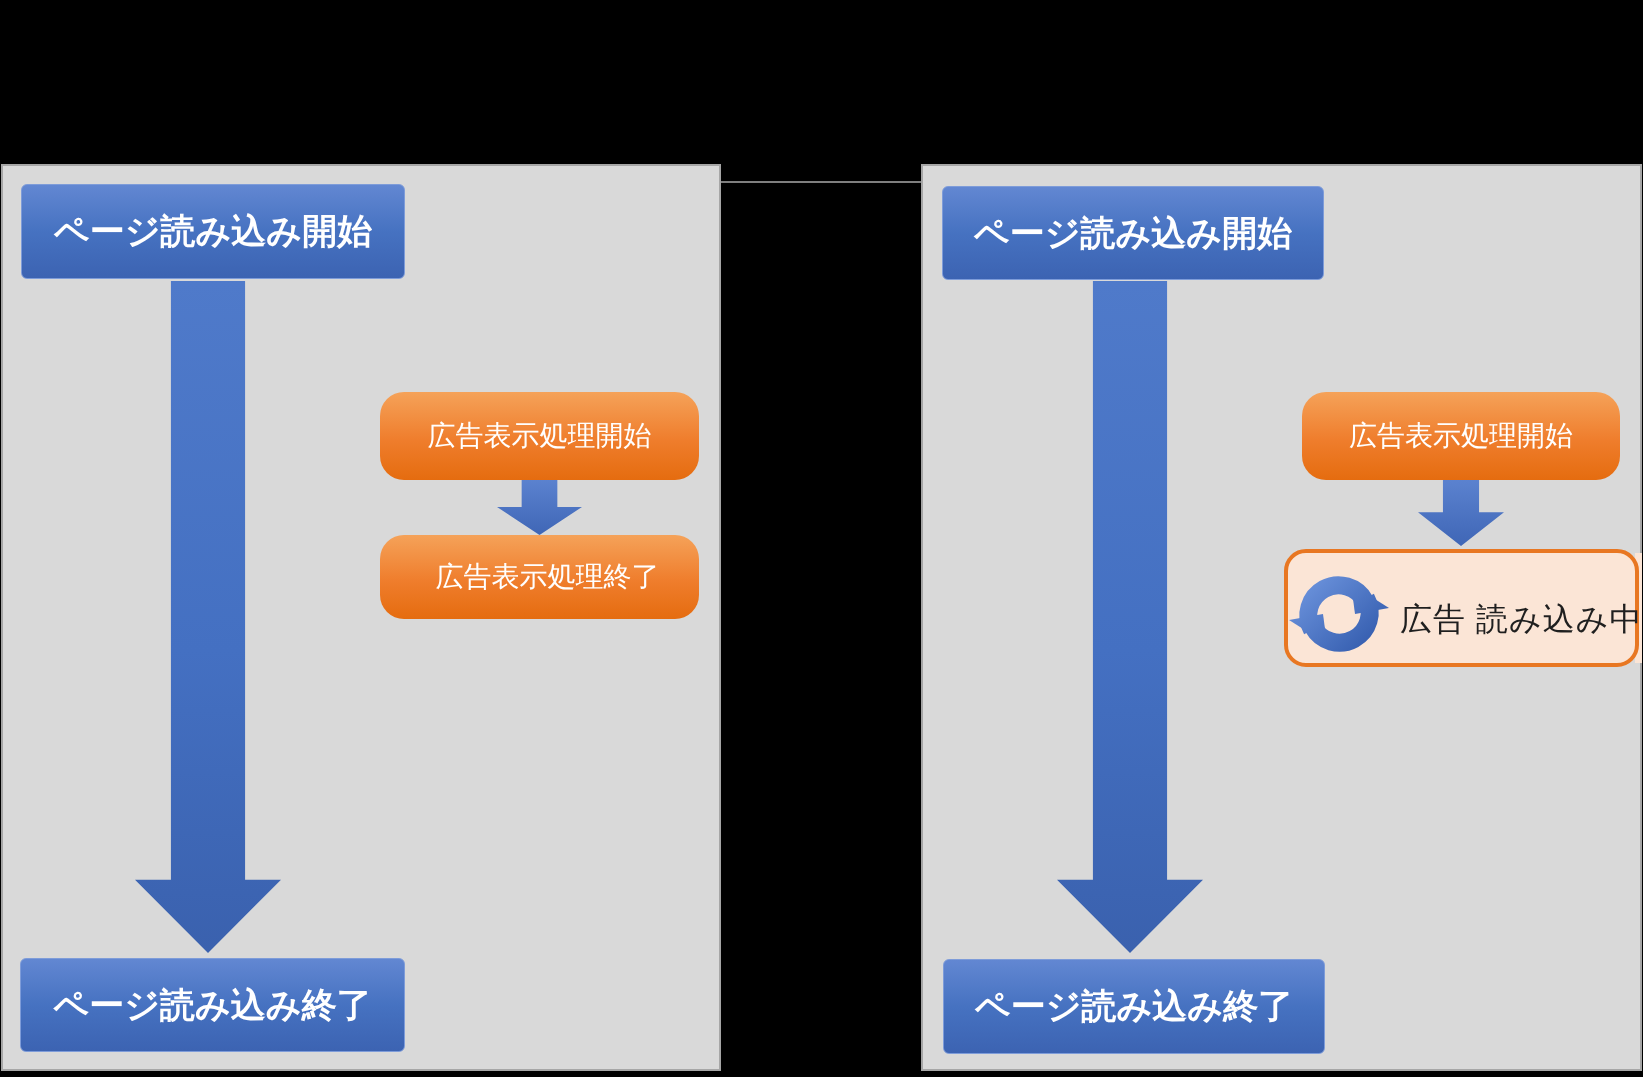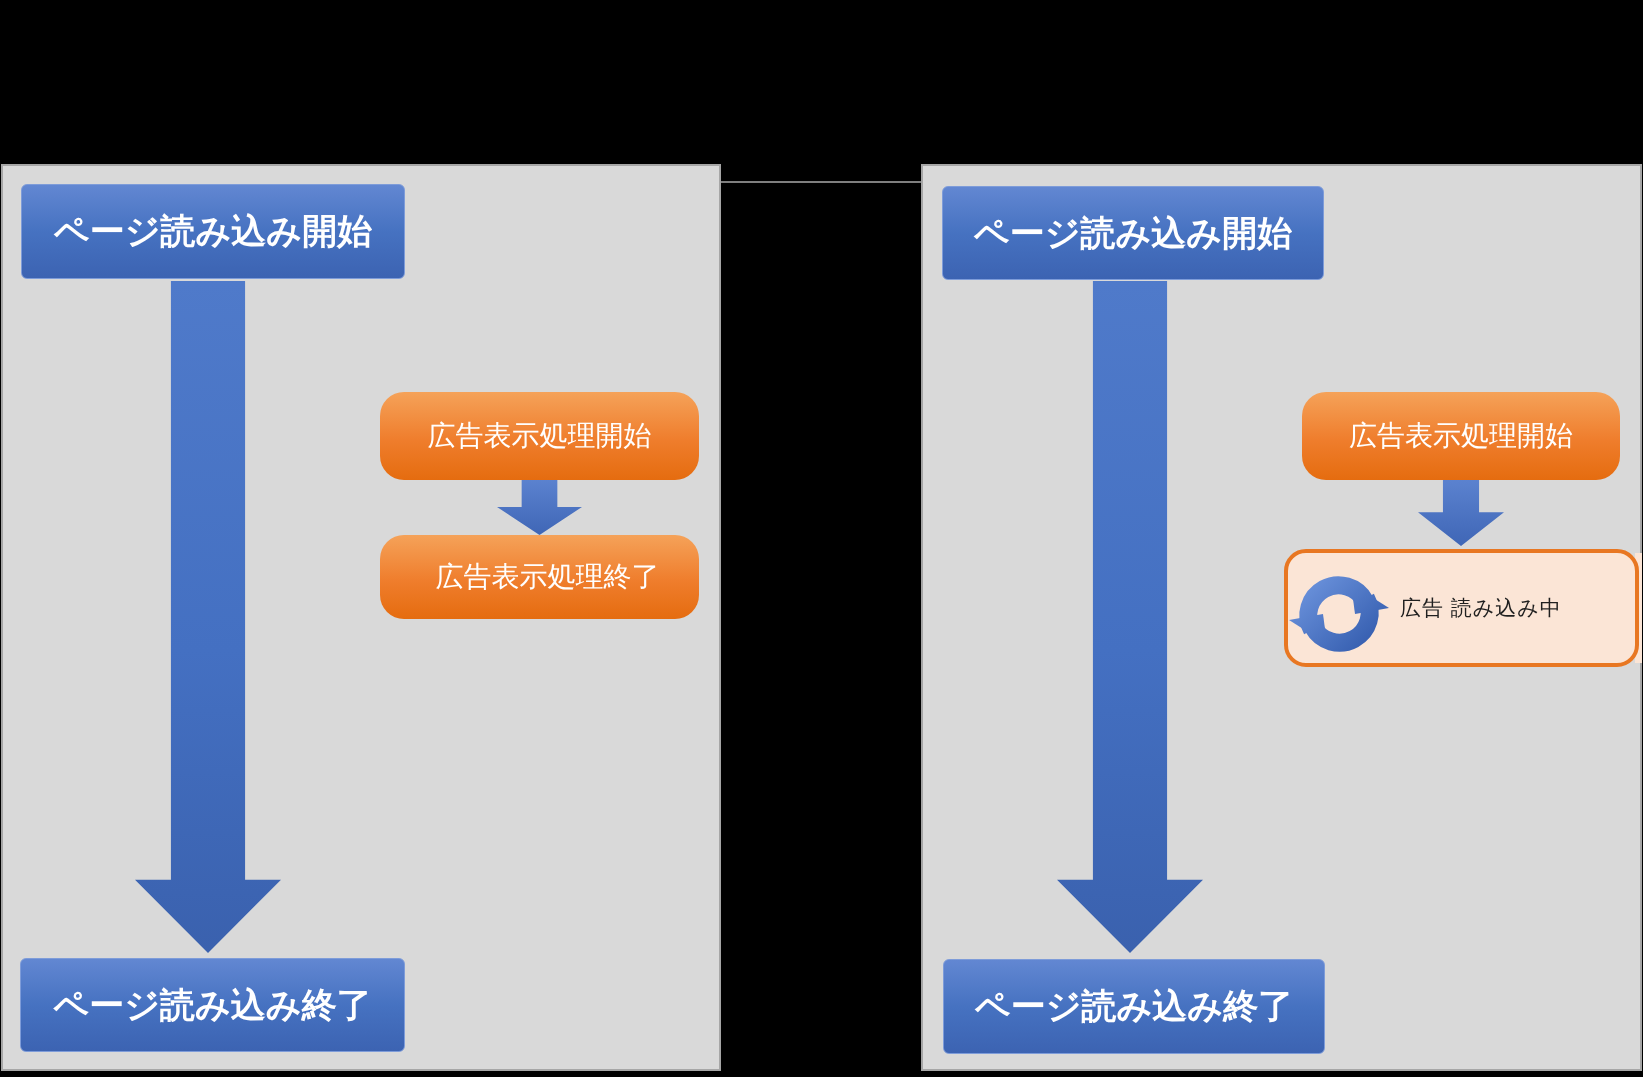--- a/index.html
+++ b/index.html
@@ -111,25 +111,25 @@
     width: 7px; height: 110px;
     background: #fbe5d6;
   }
   .refresh-wrap {
     position: absolute;
     left: -3px; top: 3px;
     width: 112px; height: 112px;
   }
   .loading-label {
     position: absolute;
-    left: 112px; top: 0;
+    left: 112px; top: 12px;
     height: 110px;
     display: flex; align-items: center;
     color: #1f1f1f;
-    font-size: 21px;
+    font-size: 32px;
     letter-spacing: 1px;
     white-space: nowrap;
   }
 </style>
 </head>
 <body>
 
 <div class="canvas">
 
 

